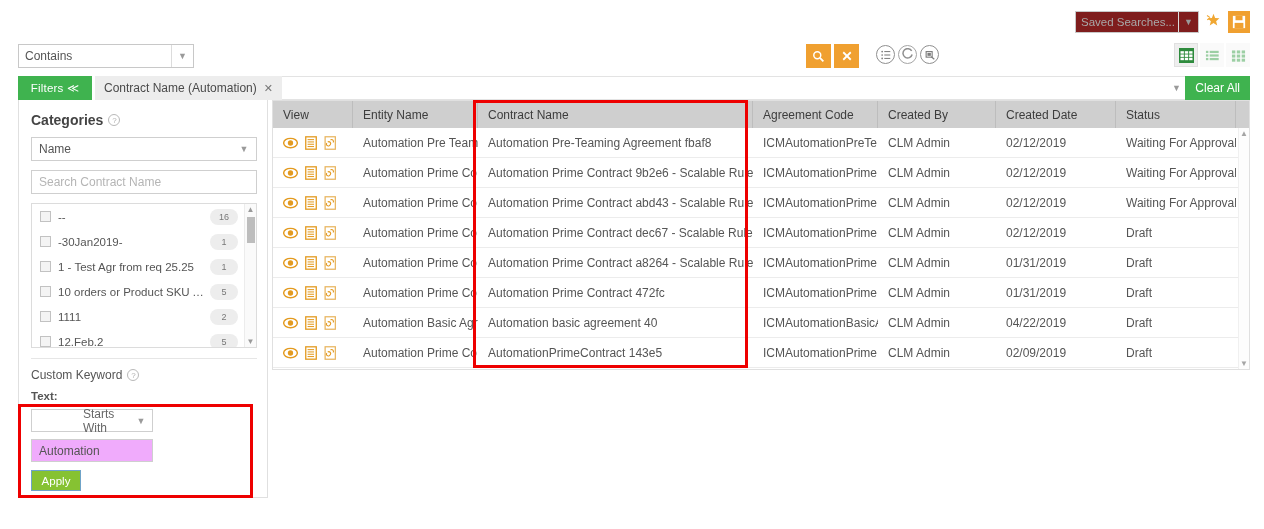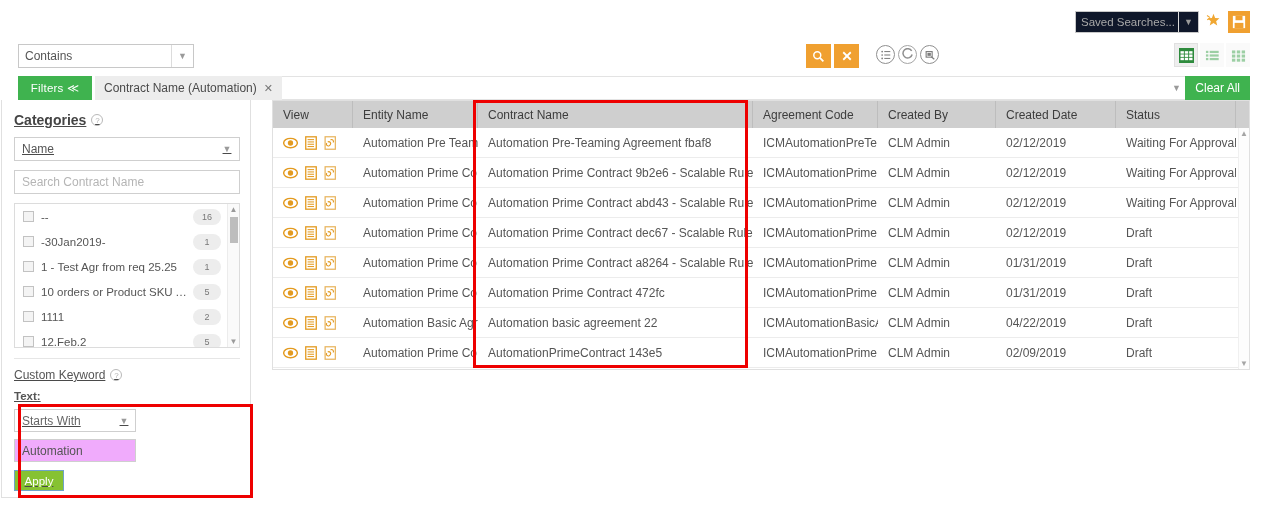--- a/index.html
+++ b/index.html
@@ -15,21 +15,21 @@
   #app { position: relative; width: 1264px; height: 529px; }
 
   
   .saved-row {
     position: absolute; top: 11px; right: 14px;
     display: flex; align-items: center; gap: 6px;
   }
   .saved-select {
     display: flex; align-items: center;
     width: 124px; height: 22px;
-    border: 1px solid #c8c8c8; background: #0f172a;
+    border: 1px solid #c8c8c8; background: #7f1d1d;
   }
   .saved-select .txt {
     flex: 1; padding-left: 5px; font-size: 11.5px; color: #a8a8a8;
     white-space: nowrap; overflow: hidden;
   }
   .saved-select .caret {
     width: 20px; height: 100%; border-left: 1px solid #dcdcdc;
     display: flex; align-items: center; justify-content: center;
     color: #9a9a9a; font-size: 9px;
   }
@@ -116,25 +116,24 @@
   }
   .clear-all {
     position: absolute; right: 0; top: 0;
     height: 24px; padding: 0 10px; background: #3fb34f; color: #fff;
     font-size: 12px; display: flex; align-items: center; justify-content: center;
     cursor: pointer;
   }
 
   
   .sidebar {
-    position: absolute; left: 1px; top: 100px;
+    position: absolute; left: 18px; top: 100px;
     width: 250px; height: 398px;
     background: #fff; border: 1px solid #e0e0e0; border-top: none;
     padding: 12px 12px 0 12px;
-    text-decoration: underline;
   }
   .sec-title {
     font-size: 14px; font-weight: bold; color: #444; margin-bottom: 9px;
     display: flex; align-items: center; gap: 5px;
   }
   .qmark {
     display: inline-flex; align-items: center; justify-content: center;
     width: 12px; height: 12px; border-radius: 50%;
     border: 1px solid #b9b9b9; color: #b0b0b0; font-size: 8px; font-weight: normal;
   }
@@ -186,21 +185,21 @@
   .fscroll .arw.bot { position: absolute; bottom: 0; left: 0; right: 0; }
   .fscroll .thumb {
     position: absolute; top: 13px; left: 2px; width: 8px; height: 26px;
     background: #bdbdbd; cursor: pointer;
   }
   .divider { width: 226px; height: 1px; background: #e6e6e6; margin: 10px 0 9px 0; }
   .kw-title { font-size: 12px; color: #555; display: flex; align-items: center; gap: 5px; margin-bottom: 8px; }
   .kw-text-lbl { font-size: 11.5px; font-weight: bold; color: #555; margin-bottom: 7px; }
   .op-select {
     display: flex; align-items: center; width: 122px; height: 23px;
-    border: 1px solid #cfcfcf; background: #fff; margin-bottom: 7px;
+    border: 1px solid #cfcfcf; background: #fff; margin-bottom: 7px; padding-left: 44px;
   }
   .op-select .txt { flex: 1; padding-left: 7px; font-size: 12px; color: #666; }
   .op-select .caret {
     width: 22px; height: 100%; display: flex; align-items: center;
     justify-content: center; color: #9a9a9a; font-size: 9px;
   }
   .kw-input {
     width: 122px; height: 23px; border: 1px solid #cfcfcf; background: #f0abfc;
     padding-left: 7px; font-size: 12px; color: #555; margin-bottom: 8px;
     font-family: "Liberation Sans", sans-serif;
@@ -649,21 +648,21 @@
                   <rect x="2.8" y="10.8" width="7" height="1.1"></rect>
                 </g>
               </svg></span>
             <span class="vi"><svg width="13" height="14" viewBox="0 0 14 15">
                 <rect x="1.2" y="0.8" width="11" height="13.4" fill="#fff" stroke="#e7b25a" stroke-width="1.3"></rect>
                 <path d="M4 6.5 a2 2 0 0 1 2.8 2.8 l-1 1 a2 2 0 0 1-2.8-2.8" fill="none" stroke="#e39a1f" stroke-width="1.2"></path>
                 <path d="M7 4.2 a2 2 0 0 1 2.8 2.8" fill="none" stroke="#e39a1f" stroke-width="1.2"></path>
               </svg></span>
           </div>
           <div class="gc c-entity">Automation Basic Agr...</div>
-          <div class="gc c-cname">Automation basic agreement 22</div>
+          <div class="gc c-cname">Automation basic agreement 40</div>
           <div class="gc c-agcode">ICMAutomationBasicA...</div>
           <div class="gc c-cby">CLM Admin</div>
           <div class="gc c-cdate">04/22/2019</div>
           <div class="gc c-status">Draft</div>
         </div>
         <div class="grow">
           <div class="gc c-view viewicons">
             <span class="vi"><svg width="15" height="12" viewBox="0 0 18 14">
                 <ellipse cx="9" cy="7" rx="8.2" ry="5.6" fill="none" stroke="#e39a1f" stroke-width="1.7"></ellipse>
                 <circle cx="9" cy="7" r="3.2" fill="#e39a1f"></circle>

